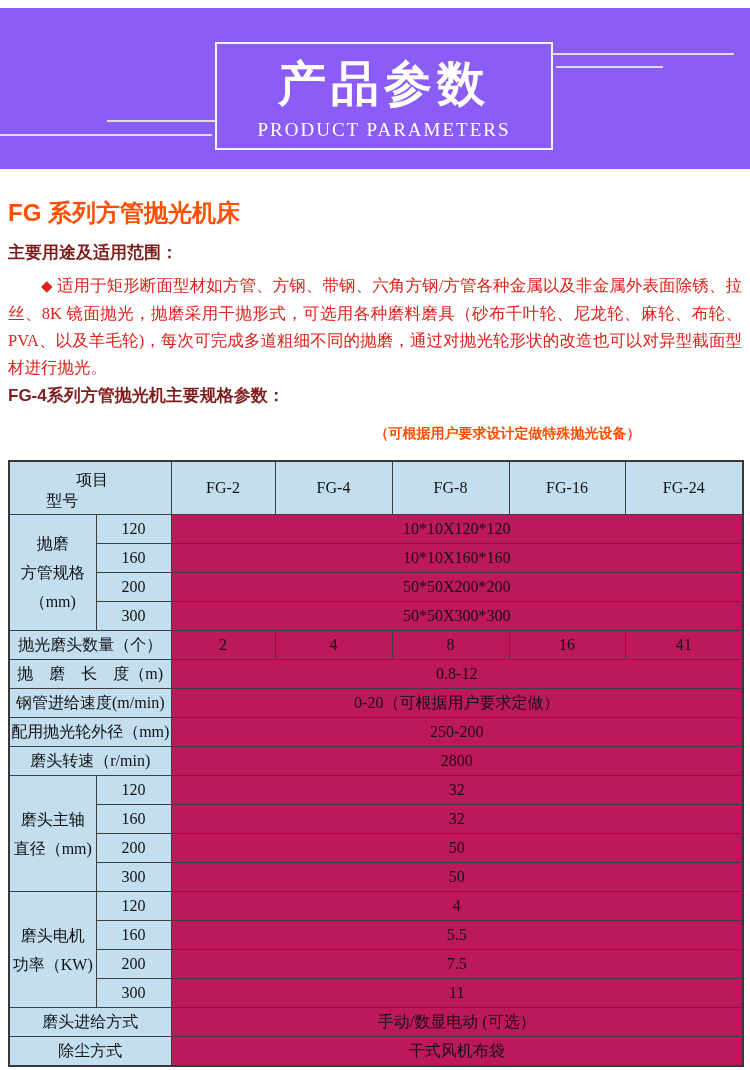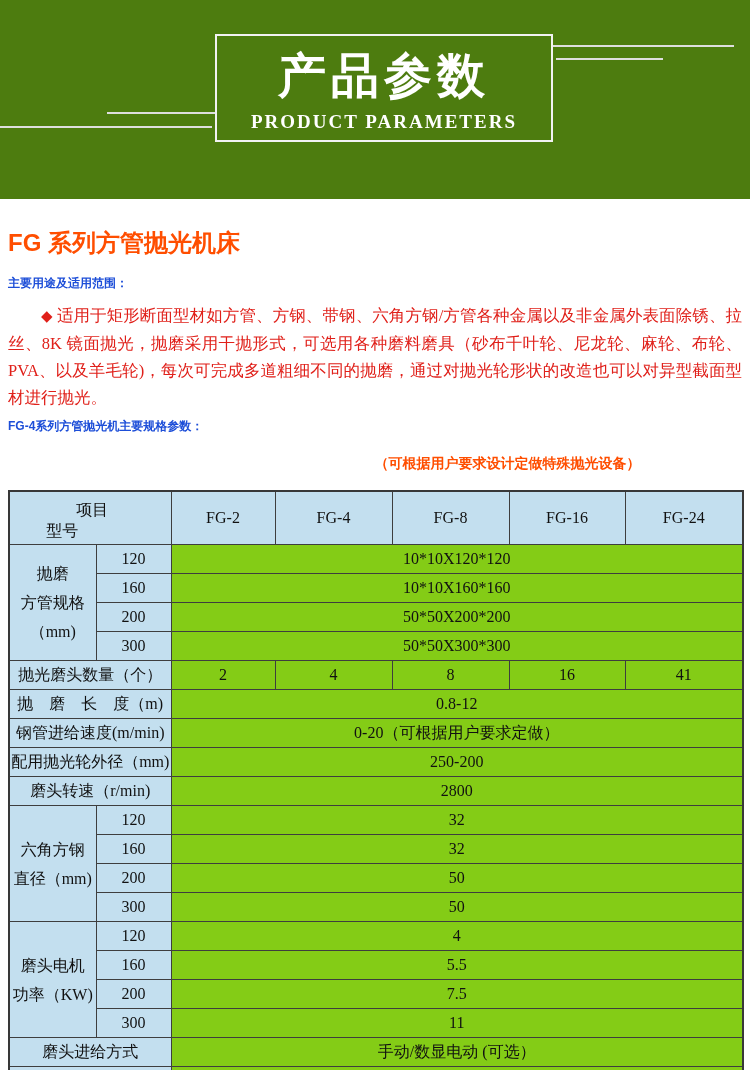--- a/index.html
+++ b/index.html
@@ -1,46 +1,46 @@
 <!DOCTYPE html>
 <html><head>
 <meta charset="utf-8">
 <style>
   html,body{margin:0;padding:0;}
   body{
     width:750px;height:1070px;background:#ffffff;position:relative;overflow:hidden;
     font-family:"Liberation Serif","DejaVu Serif",serif;
   }
   
-  .banner{position:relative;width:750px;height:199px;background:#4d7c0f;}
+  .banner{position:relative;width:750px;height:161px;background:#8b5cf6;margin-top:8px;}
   .banner-box{
     position:absolute;left:215px;top:34px;width:338px;height:108px;
     border:2px solid #f2f2f2;box-sizing:border-box;text-align:center;
   }
   .banner-title{
     margin-top:8px;font-size:48px;font-weight:bold;color:#ffffff;
     letter-spacing:5px;font-family:"Liberation Serif","DejaVu Serif",serif;
   }
   .banner-subtitle{
-    margin-top:3px;font-size:19px;font-weight:bold;color:#ffffff;
+    margin-top:3px;font-size:19px;font-weight:normal;color:#ffffff;
     letter-spacing:2px;font-family:"Liberation Serif","DejaVu Serif",serif;
   }
   .decor-line{position:absolute;height:2px;background:#dedede;}
   .line-r1{left:553px;top:45px;width:181px;}
   .line-r2{left:556px;top:58px;width:107px;}
   .line-l1{left:107px;top:112px;width:110px;}
   .line-l2{left:0px;top:126px;width:212px;}
   
   .series-title{
     margin:29px 8px 0 8px;font-size:24px;line-height:30px;font-weight:bold;
     color:#FF4E00;font-family:"Liberation Sans","DejaVu Sans",sans-serif;
   }
   .usage-title,.specs-title{
-    margin:14px 8px 0 8px;font-size:12px;line-height:22px;font-weight:bold;
-    color:#1d4ed8;font-family:"Liberation Sans","DejaVu Sans",sans-serif;
+    margin:14px 8px 0 8px;font-size:17px;line-height:22px;font-weight:bold;
+    color:#7f1d1d;font-family:"Liberation Sans","DejaVu Sans",sans-serif;
   }
   .specs-title{margin-top:4px;}
   .intro{
     margin:8px 8px 0 8px;font-size:16.5px;line-height:27px;color:#E0201A;
     text-align:justify;text-indent:2em;
   }
   .intro .diamond{font-size:15px;}
   .custom-note{
     margin-top:14px;padding-left:265px;text-align:center;
     font-size:14px;line-height:24px;font-weight:bold;color:#FF4E00;
@@ -51,21 +51,21 @@
     margin:15px 0 0 8px;width:734px;border-collapse:collapse;table-layout:fixed;
     font-size:16px;color:#111;border:2px solid #383838;
   }
   .spec-table td{
     border:1px solid #3e3e3e;text-align:center;vertical-align:middle;
     padding:0;overflow:hidden;
   }
   .spec-table thead td{height:52px;}
   .spec-table tbody td{height:28px;}
   .c-blue{background:#C3DFEF;}
-  .c-yellow{background:#84cc16;}
+  .c-yellow{background:#be185d;}
   .corner-item{display:block;padding-top:5px;transform:translateX(2px);}
   .corner-model{display:block;transform:translateX(-28px);}
   .group-label span{display:block;line-height:29px;}
 </style>
 </head>
 <body>
 
 <div class="banner">
   <div class="decor-line line-r1"></div>
   <div class="decor-line line-r2"></div>
@@ -155,21 +155,21 @@
       <td class="c-blue" colspan="2">配用抛光轮外径（mm)</td>
       <td class="c-yellow" colspan="5">250-200</td>
     </tr>
     <tr>
       <td class="c-blue" colspan="2">磨头转速（r/min)</td>
       <td class="c-yellow" colspan="5">2800</td>
     </tr>
 
     <tr>
       <td class="c-blue group-label" rowspan="4">
-        <span>六角方钢</span>
+        <span>磨头主轴</span>
         <span>直径（mm)</span>
       </td>
       <td class="c-blue">120</td>
       <td class="c-yellow" colspan="5">32</td>
     </tr>
     <tr>
       <td class="c-blue">160</td>
       <td class="c-yellow" colspan="5">32</td>
     </tr>
     <tr>

